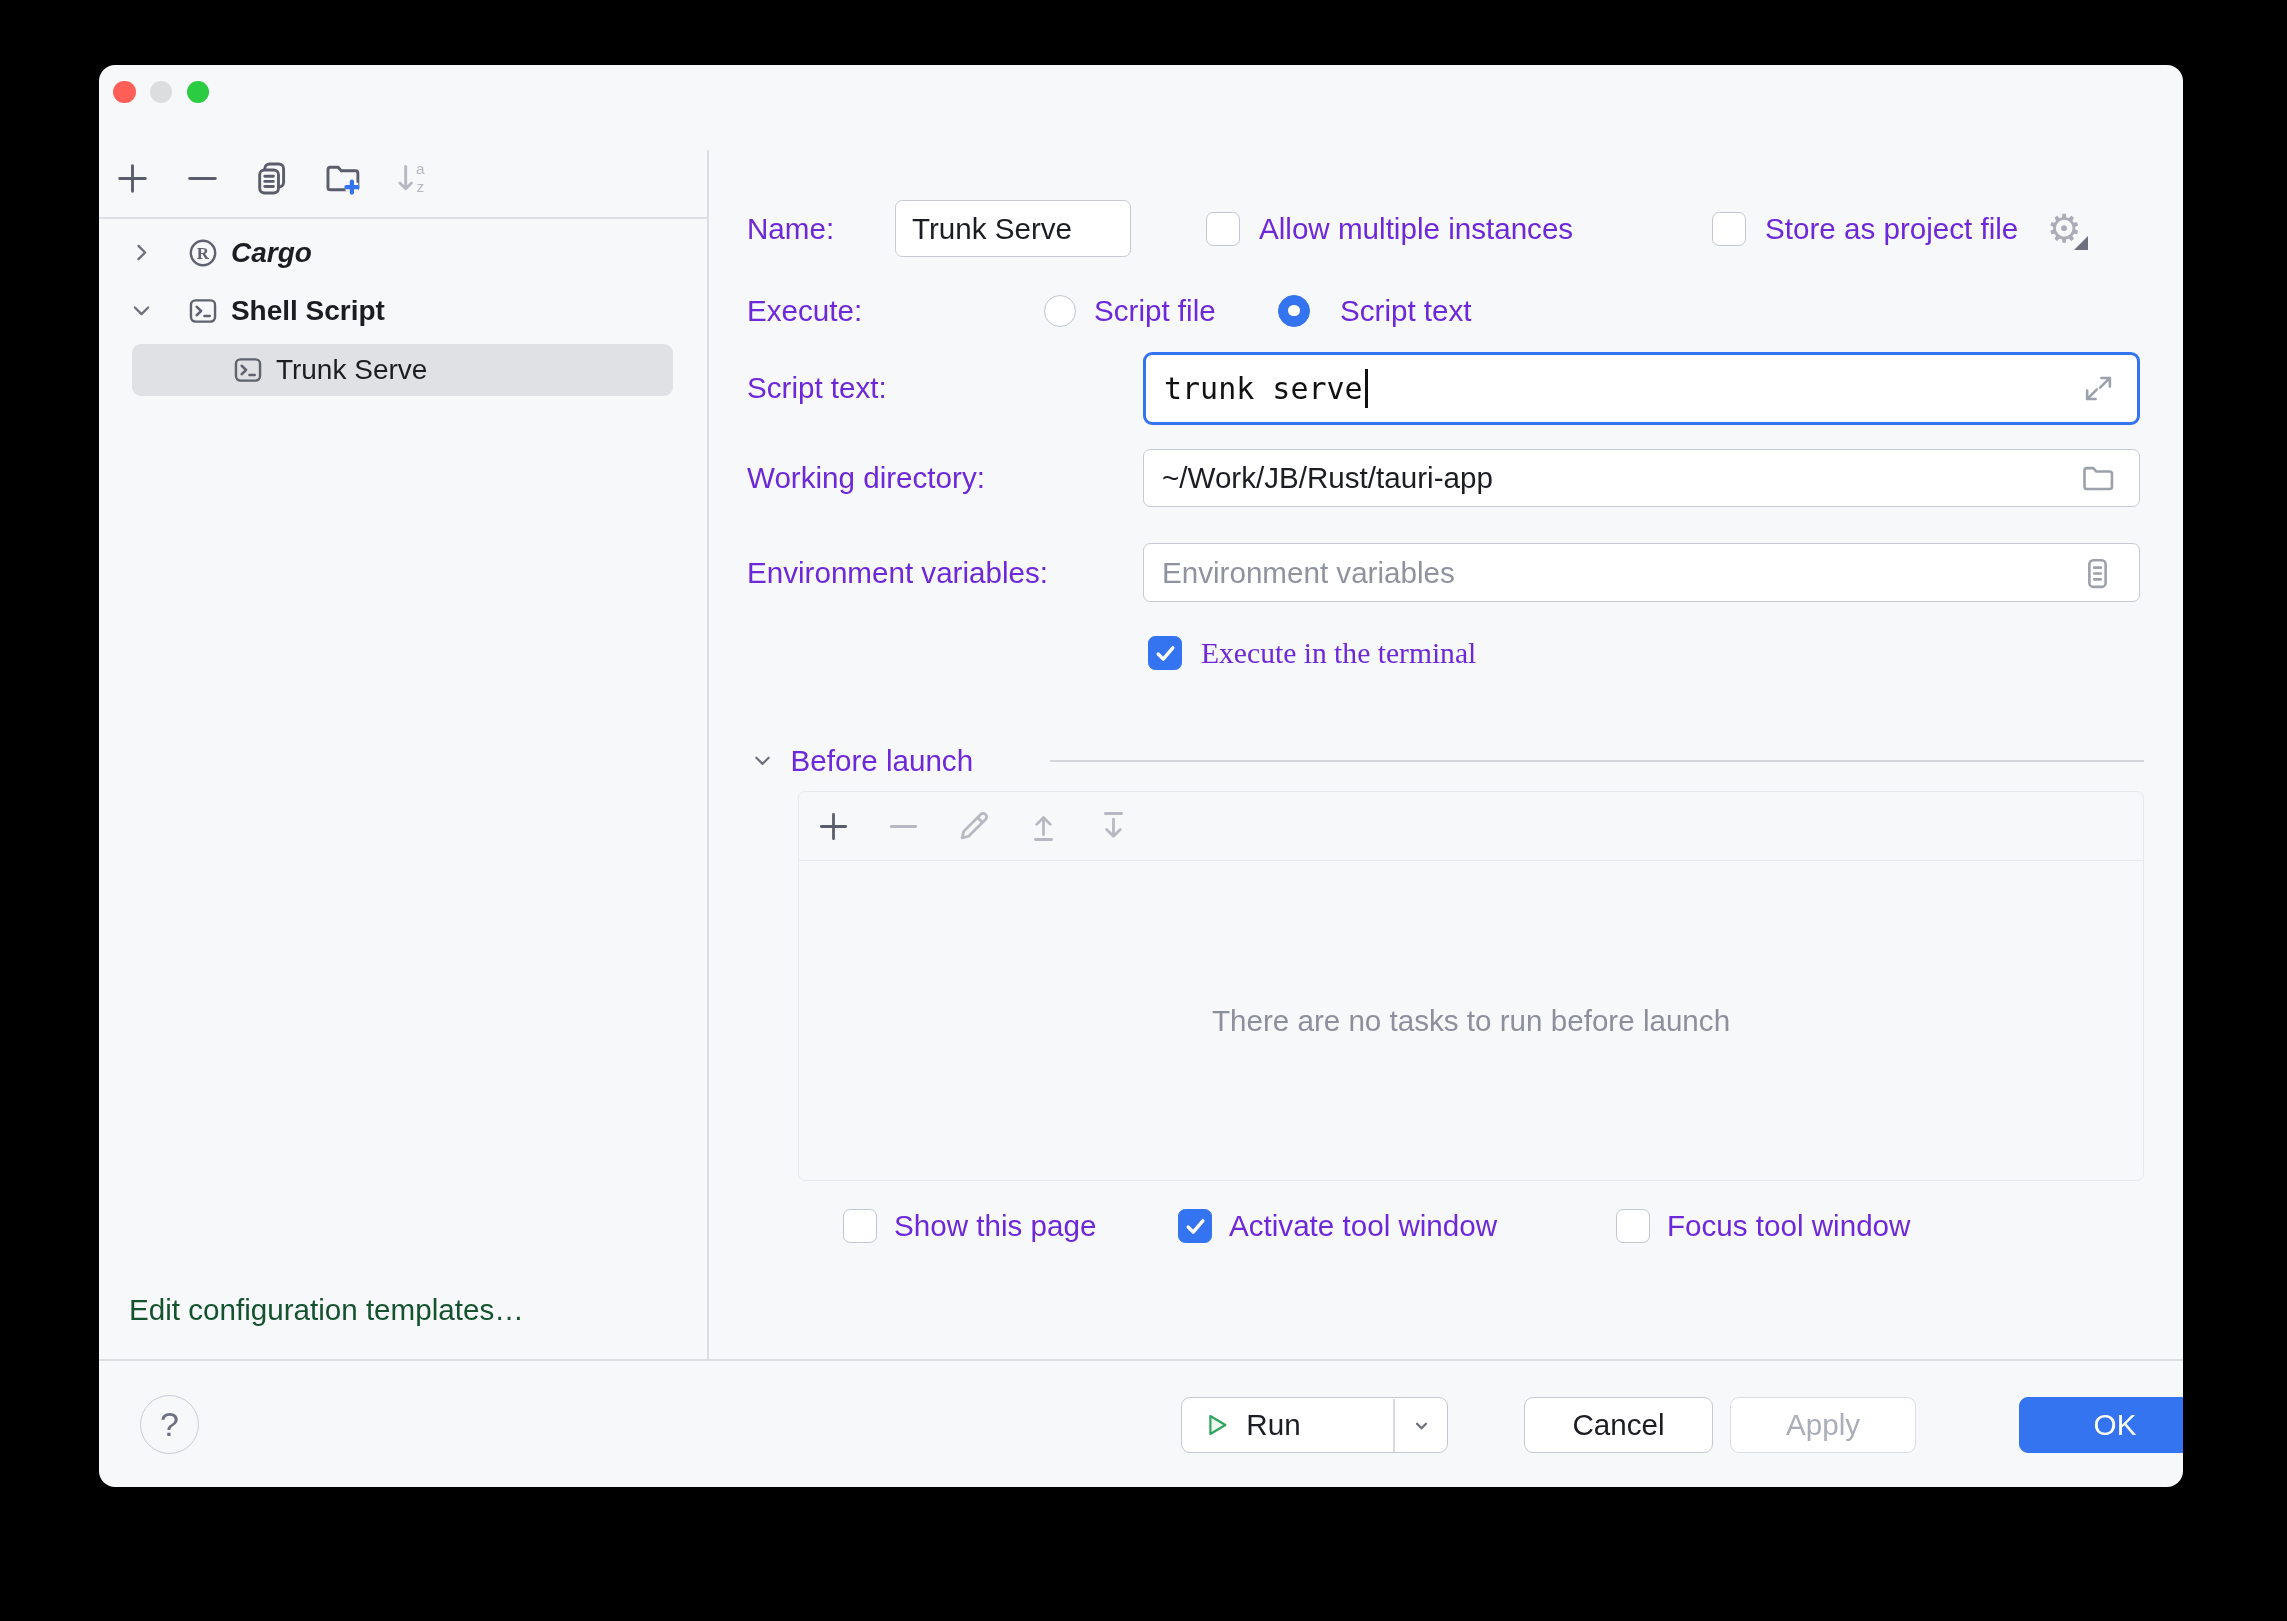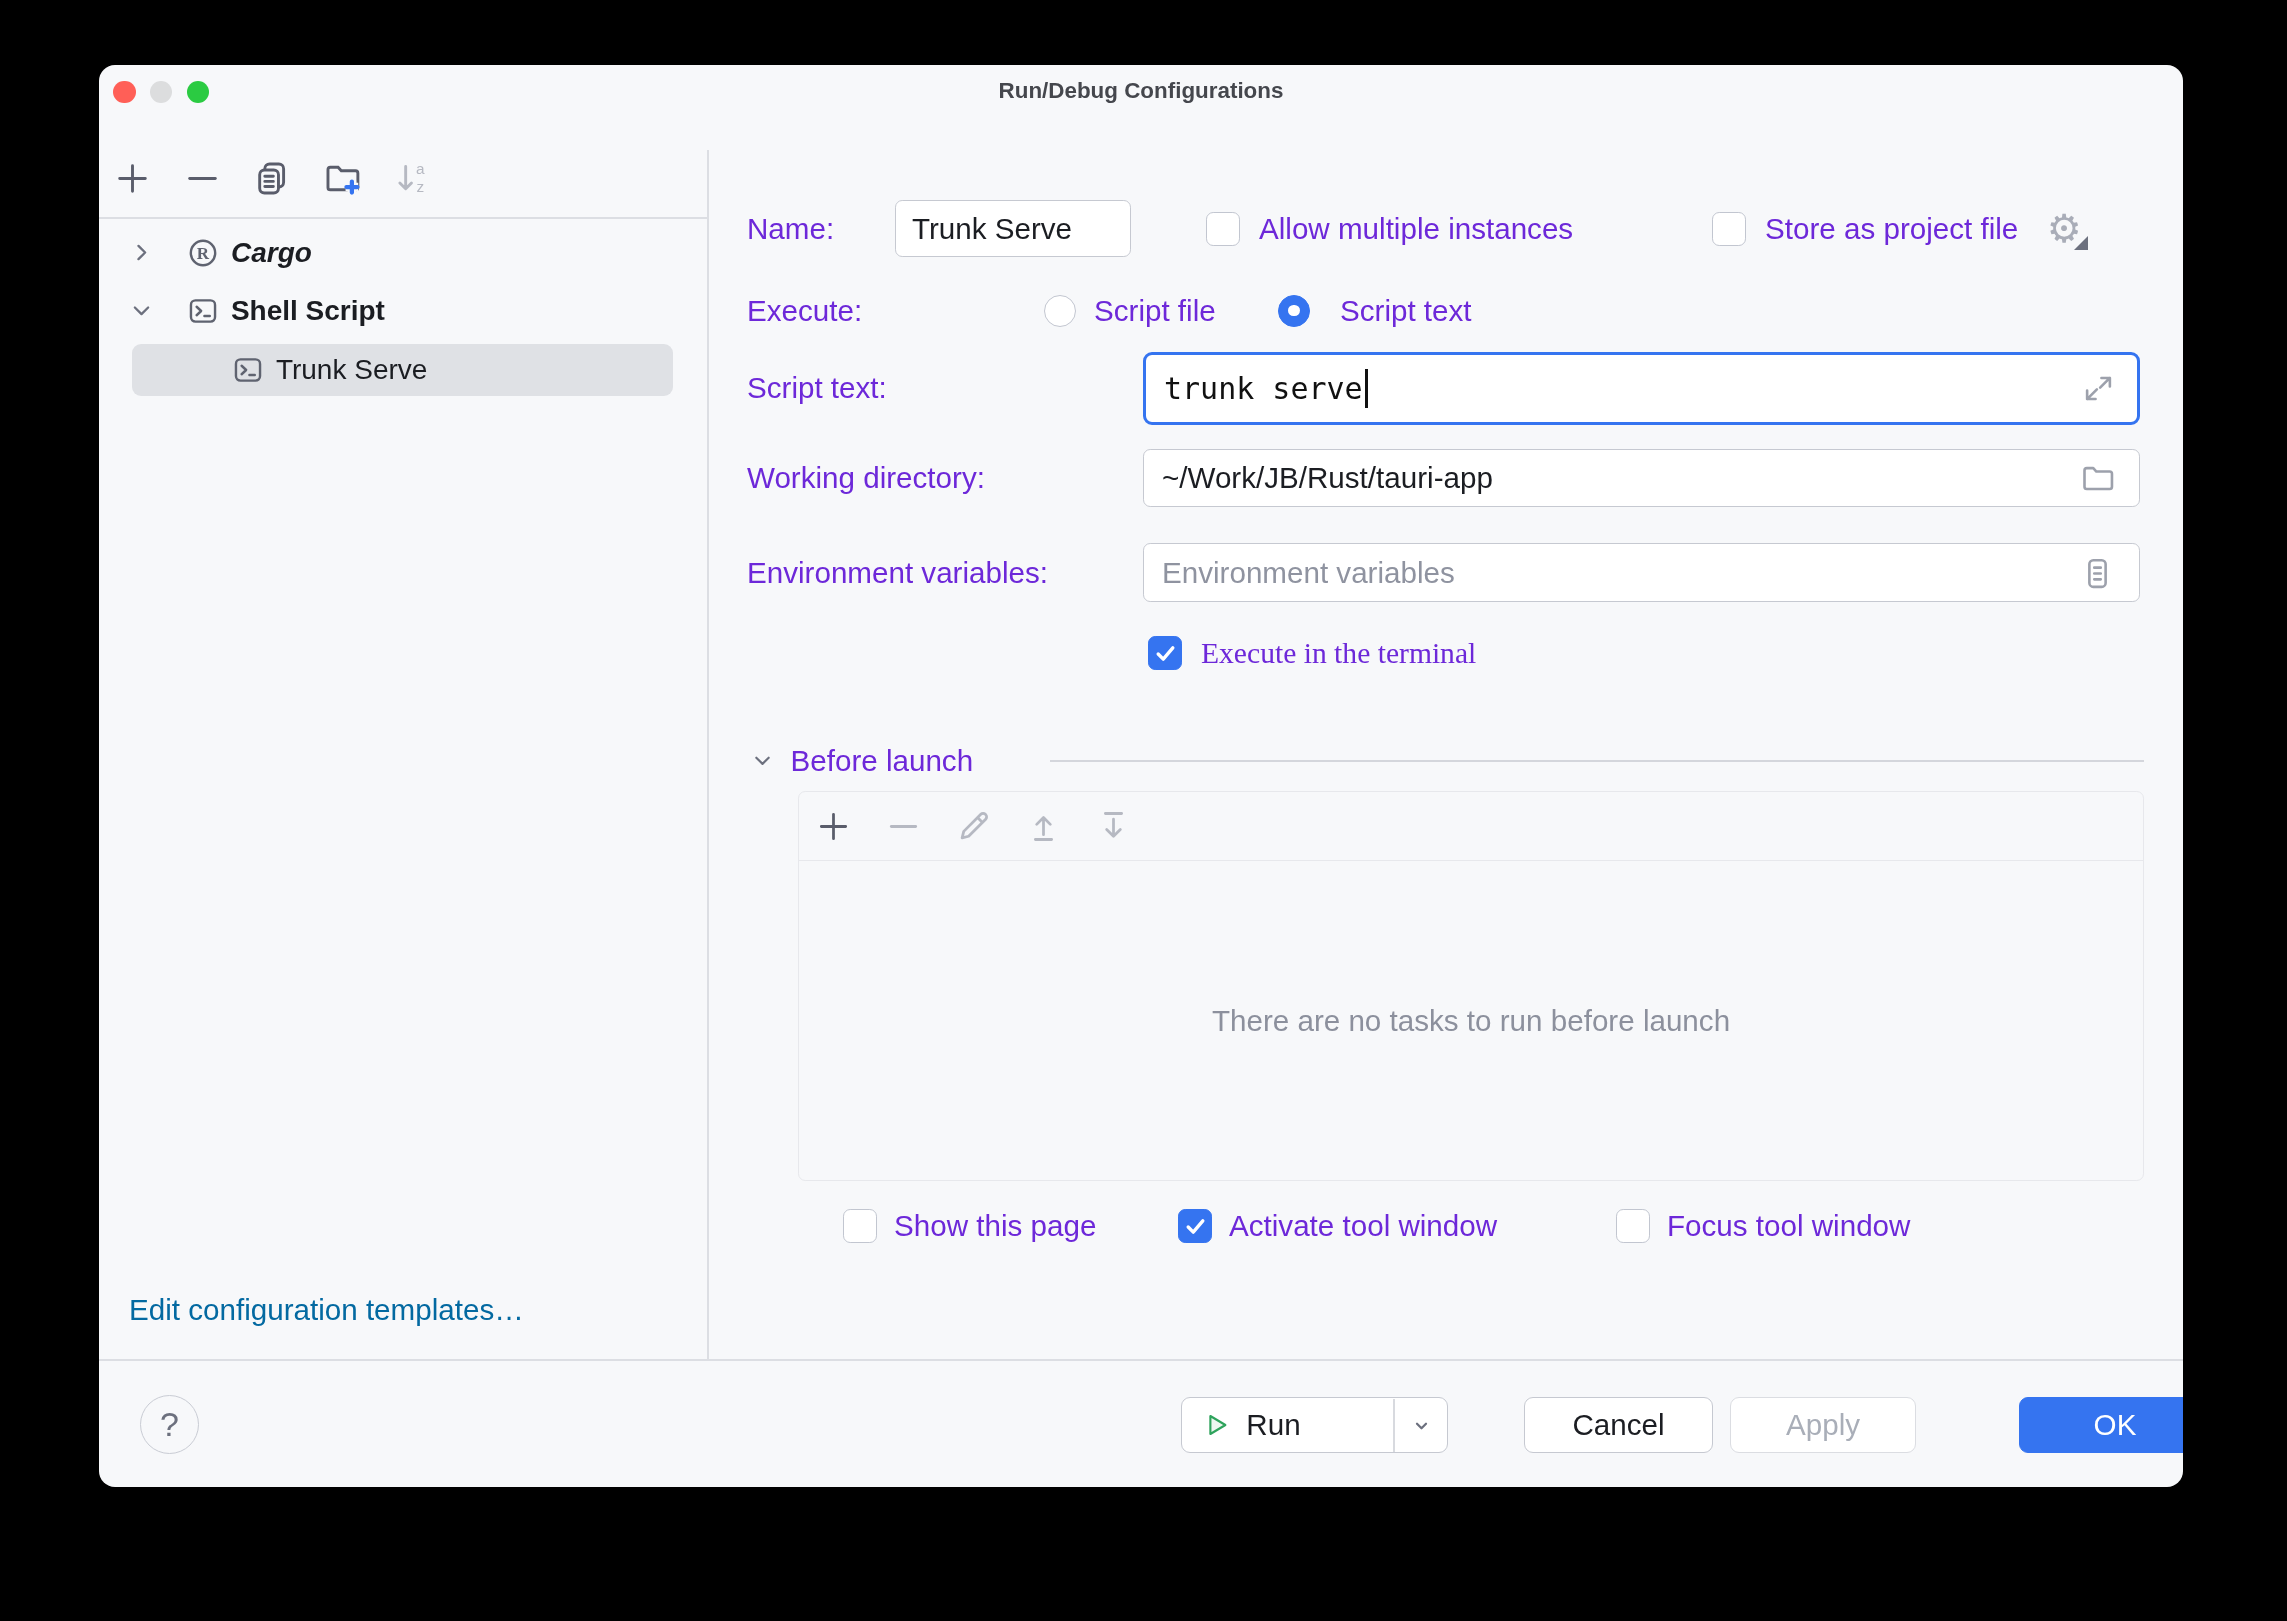--- a/index.html
+++ b/index.html
@@ -88,21 +88,20 @@
 </head>
 <body>
 
 <div id="dialog">
 
   <div class="abs" style="left:14.3px;top:16px;display:flex;gap:14.3px;">
     <span class="traffic" style="background:#FF5F57;"></span>
     <span class="traffic" style="background:#DCDDDE;"></span>
     <span class="traffic" style="background:#2BCB42;"></span>
   </div>
-  <div id="win-title" class="abs">Run/Debug Configurations</div>
 
   <div class="abs" style="left:9.9px;top:90px;display:flex;gap:23px;">
     <span class="icon-btn" style="width:47px;height:47px;">
       <svg width="41" height="41" viewBox="0 0 24 24" fill="none" stroke="#5A5D6B" stroke-width="1.7" stroke-linecap="round">
           <path d="M12 4.5v15M4.5 12h15"></path>
         </svg>
     </span>
     <span class="icon-btn" style="width:47px;height:47px;">
       <svg width="41" height="41" viewBox="0 0 24 24" fill="none" stroke="#5A5D6B" stroke-width="1.7" stroke-linecap="round">
           <path d="M4.5 12h15"></path>
@@ -169,21 +168,21 @@
     <span class="icon-btn" style="margin-left:131px;width:36px;height:36px;">
       <svg width="34" height="34" viewBox="0 0 24 24" fill="none" stroke="#5F6370" stroke-width="1.7">
         <rect x="3.5" y="4.5" width="17" height="15" rx="3.2"></rect>
         <path d="M7.5 9l3.2 3-3.2 3" stroke-linecap="round" stroke-linejoin="round"></path>
         <path d="M13 15.5h3.8" stroke-linecap="round"></path>
       </svg>
     </span>
     <span class="tree-label" style="margin-left:9.9px;">Trunk Serve</span>
   </div>
 
-  <div class="abs" style="left:30px;top:1216px;height:57px;line-height:57px;font-size:29.6px;color:#0369a1;">Edit configuration templates…</div>
+  <div class="abs" style="left:30px;top:1216px;height:57px;line-height:57px;font-size:29.6px;color:#14532d;">Edit configuration templates…</div>
 
   <div id="sidebar-sep" class="abs"></div>
 
   <div class="abs lbl" style="left:648px;top:135px;line-height:57px;">Name:</div>
   <input class="field abs" style="left: 796px; top: 135px; width: 236px; height: 57px; padding: 0px 16px;" value="Trunk Serve">
   <div class="row" style="left:1613px;top:135px;height:57px;gap:19px;">
     <span class="cb">
       
     </span>
     <span class="lbl">Store as project file</span>

